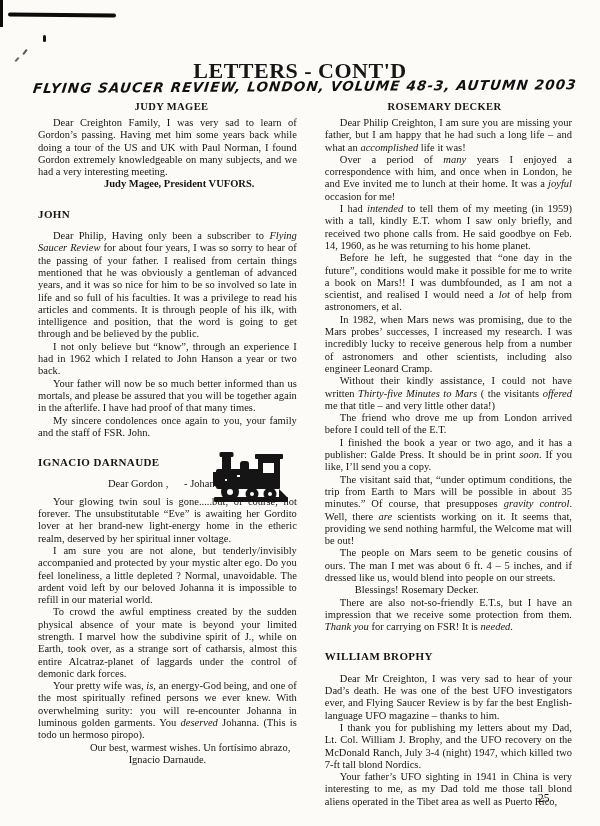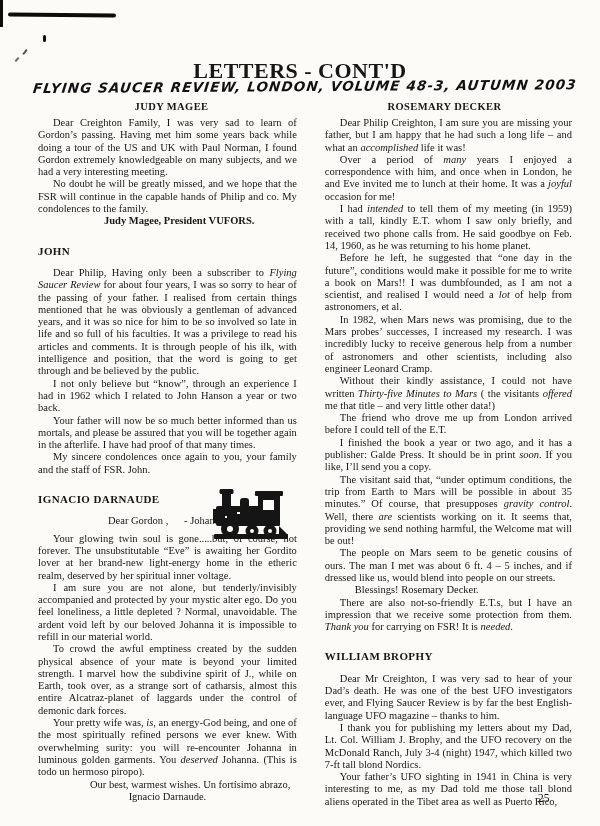--- a/index.html
+++ b/index.html
@@ -62,21 +62,20 @@
 
   <div class="col-headers">
     <div class="col-header-left">JUDY MAGEE</div>
     <div class="col-header-right">ROSEMARY DECKER</div>
   </div>
 
   <div class="columns">
 
     <div class="col col-left">
       <p class="para">Dear Creighton Family,  I was very sad to learn of Gordon’s passing.  Having met him some years back while doing a tour of the US and UK with Paul Norman, I found Gordon extremely knowledgeable on many subjects, and we had a very interesting meeting.</p>
-      <p class="para">No doubt he will be greatly missed, and we hope that the FSR will continue in the capable hands of Philip and co.  My condolences to the family.</p>
       <p class="para sig-judy">Judy Magee,  President VUFORS.</p>
 
       <h3 class="letter-heading">JOHN</h3>
       <p class="para"><span>Dear Philip,  Having only been a subscriber to </span><span class="it">Flying Saucer Review</span><span> for about four years, I was so sorry to hear of the passing of your father. I realised from certain things mentioned that he was obviously a gentleman of advanced years, and it was so nice for him to be so involved so late in life and so full of his faculties. It was a privilege to read his articles and comments. It is through people of his ilk, with intelligence and position, that the word is going to get through and be believed by the public.</span></p>
       <p class="para">I not only believe but “know”, through an experience I had in 1962 which I related to John Hanson a year or two back.</p>
       <p class="para">Your father will now be so much better informed than us mortals, and please be assured that you will be together again in the afterlife. I have had proof of that many times.</p>
       <p class="para">My sincere condolences once again to you, your family and the staff of FSR.   John.</p>
 
       <div class="ignacio-head-wrap">
         <h3 class="letter-heading">IGNACIO DARNAUDE</h3>

